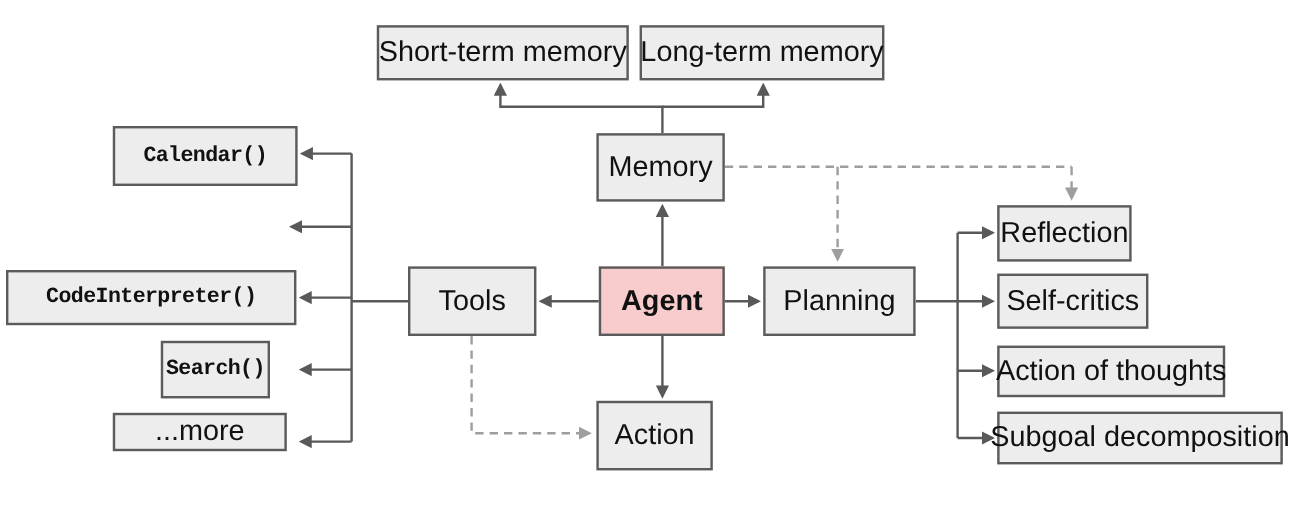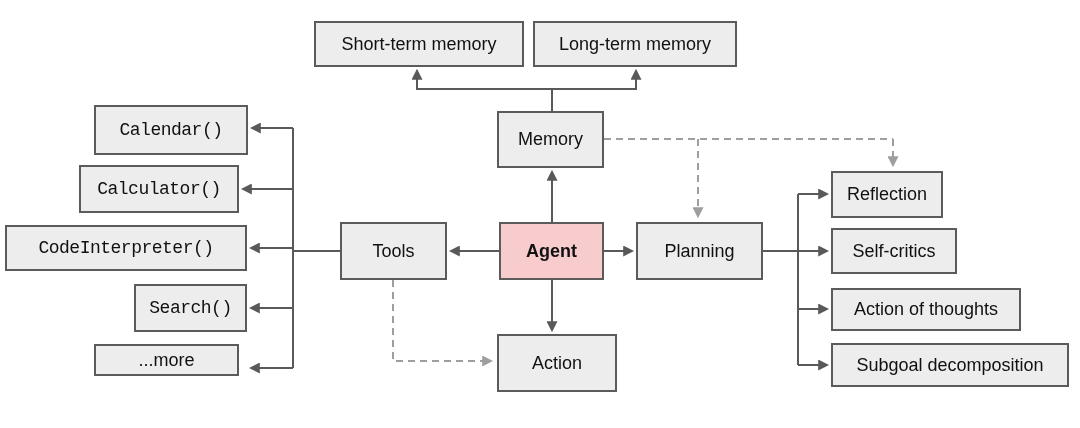--- a/index.html
+++ b/index.html
@@ -17,33 +17,33 @@
     width: 1080px; height: 428px;
   }
   .node {
     position: absolute;
     box-sizing: border-box;
     background: #ededed;
     border: 2px solid #5b5b5b;
     display: flex;
     align-items: center;
     justify-content: center;
-    font-size: 18px;
+    font-size: 24px;
     color: #111111;
     white-space: nowrap;
     z-index: 2;
   }
   .node--agent {
     background: #f8cccd;
     font-weight: bold;
     justify-content: center;
   }
   .node--mono {
     font-family: "Liberation Mono", "DejaVu Sans Mono", monospace;
-    font-weight: normal;
+    font-weight: bold;
     font-size: 18px;
     letter-spacing: -0.5px;
   }
 </style>
 </head>
 <body>
 
 <div id="canvas">
 
   <svg id="edges" width="1080" height="428" viewBox="0 0 1080 428" fill="none">
@@ -92,37 +92,34 @@
   <div class="node" style="left:533px;top:21px;width:204px;height:46px">
     <span>Long-term memory</span>
   </div>
 
   <div class="node" style="left:497px;top:111px;width:107px;height:57px">
     <span>Memory</span>
   </div>
   <div class="node node--agent" style="left:499px;top:222px;width:105px;height:58px">
     <span>Agent</span>
   </div>
-  <div class="node" style="left:497px;top:334px;width:120px;height:58px">
+  <div class="node" style="left:497px;top:334px;width:97px;height:58px">
     <span>Action</span>
   </div>
 
   <div class="node" style="left:340px;top:222px;width:107px;height:58px">
     <span>Tools</span>
   </div>
   <div class="node node--mono" style="left:94px;top:105px;width:154px;height:50px">
     <span>Calendar()</span>
   </div>
-  <div class="node node--mono" style="left:79px;top:165px;width:160px;height:48px">
-    <span>Calculator()</span>
-  </div>
   <div class="node node--mono" style="left:5px;top:225px;width:242px;height:46px">
     <span>CodeInterpreter()</span>
   </div>
-  <div class="node node--mono" style="left:134px;top:284px;width:113px;height:48px">
+  <div class="node node--mono" style="left:134px;top:284px;width:91px;height:48px">
     <span>Search()</span>
   </div>
   <div class="node" style="left:94px;top:344px;width:145px;height:32px">
     <span>...more</span>
   </div>
 
   <div class="node" style="left:636px;top:222px;width:127px;height:58px">
     <span>Planning</span>
   </div>
   <div class="node" style="left:831px;top:171px;width:112px;height:47px">

